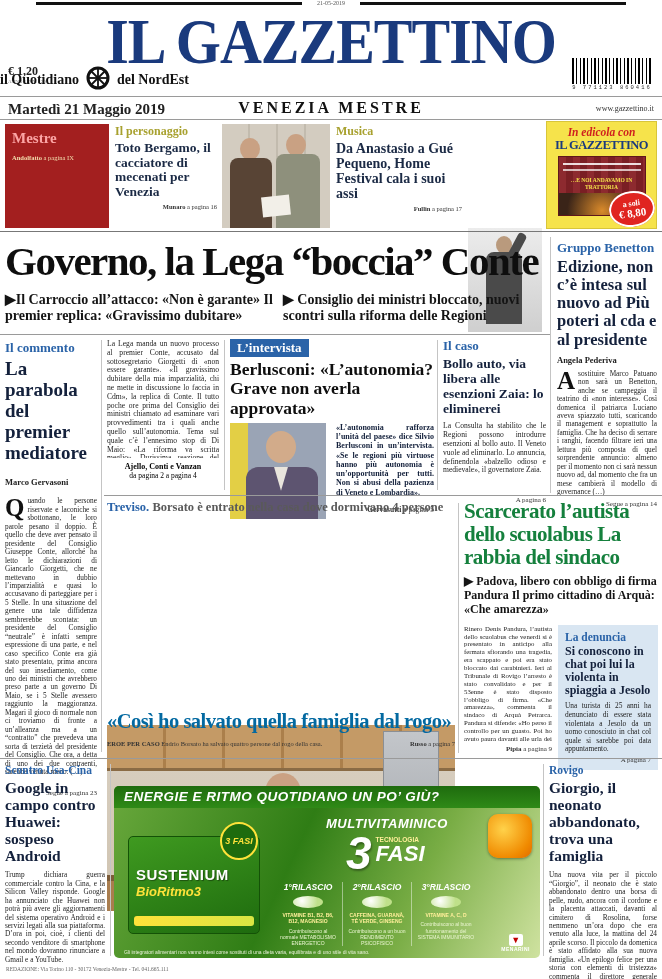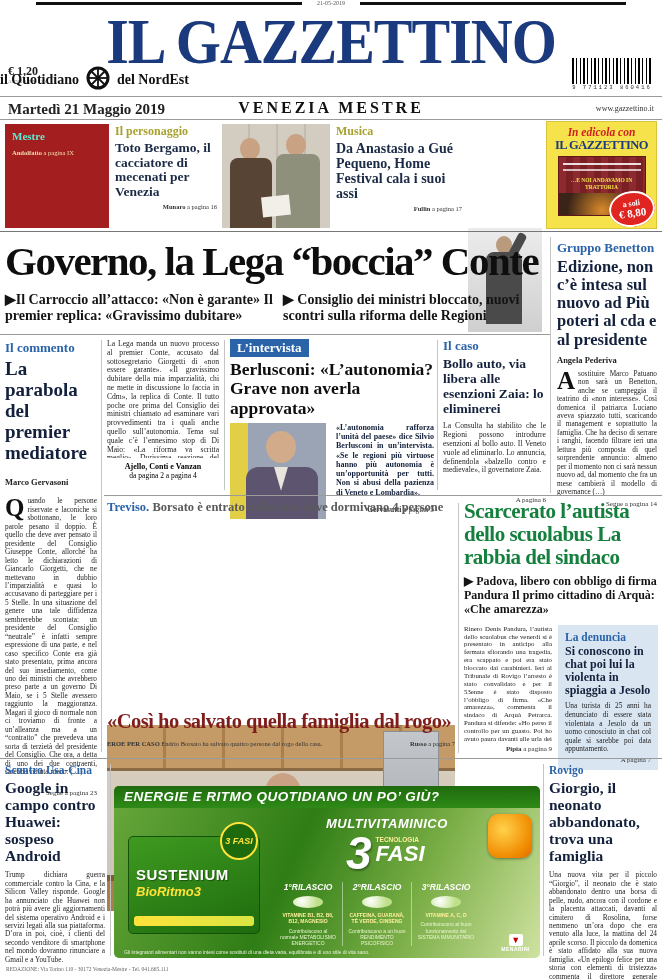--- a/index.html
+++ b/index.html
@@ -24,21 +24,21 @@
   .rule-v{position:absolute;background:#c4c4c4;width:1px;}
   .dateline{font-size:15px;font-weight:bold;color:#222;text-align:center;}
   .edition{font-size:16px;font-weight:bold;letter-spacing:3px;color:#111;}
   .website{font-size:8px;color:#333;}
   .kicker{color:var(--kicker-blue);font-weight:bold;}
   .kicker-olive{color:#a8a12f;font-weight:bold;}
   .teaser-title{font-weight:bold;color:#1b2a45;line-height:1.08;}
   .byline-sm{font-size:6.5px;color:#333;text-align:right;margin-top:4px;}
   .byline-sm b{font-weight:bold;}
   .redbox{background:var(--box-red);padding:6px 7px;}
-  .redbox .kicker-red{color:#5eead4;font-weight:bold;font-size:11px;}
+  .redbox .kicker-red{color:#fca5a5;font-weight:bold;font-size:15px;}
   .redbox .t{color:#fff;font-weight:bold;font-size:13.5px;line-height:1.1;margin-top:2px;}
   .redbox .b{color:#f3dfae;font-size:6.5px;margin-top:7px;}
   .yellowbox{background:var(--box-yellow);text-align:center;padding:4px 4px;border:1px solid #d8c53a;}
   .yellowbox .l1{color:#cf1f1f;font-weight:bold;font-style:italic;font-size:11.5px;}
   .yellowbox .l2{color:var(--masthead-blue);font-weight:bold;font-size:12.5px;letter-spacing:-.5px;}
   .bookcover{position:relative;width:88px;height:60px;margin:3px auto 0;
     background:repeating-linear-gradient(90deg,#8d2a2f 0 7px,#7a1f24 7px 14px);border:1px solid #5e171b;}
   .bookcover .tl{position:absolute;top:6px;left:4px;right:4px;height:8px;
     border-top:2px solid rgba(255,255,255,.85);border-bottom:2px solid rgba(255,255,255,.7);}
   .bookcover .bt{position:absolute;top:20px;left:2px;right:2px;font-size:5.5px;font-weight:bold;color:#f6e34b;line-height:1.2;}
@@ -50,21 +50,21 @@
   .pricecircle .a{font-size:8px;} .pricecircle .b{font-size:11px;}
   .headline{font-size:41px;font-weight:bold;color:#0e0e0e;letter-spacing:-1.5px;white-space:nowrap;}
   .subhead{font-size:14px;font-weight:bold;color:#141414;line-height:1.15;}
   .colhead{font-size:13px;}
   .coltitle{font-weight:bold;color:#14213c;line-height:1.1;}
   .byline-author{font-size:8.5px;font-weight:bold;color:#222;}
   .jtext{font-size:7.3px;line-height:1.16;text-align:justify;color:#1c1c1c;overflow:hidden;}
   .dropcap{float:left;font-size:25px;line-height:20px;font-weight:bold;margin:1px 3px 0 0;color:#111;}
   .signoff{font-size:7px;color:#333;text-align:right;margin-top:2px;}
   .blueband{display:inline-block;background:var(--kicker-blue);color:#fff;font-weight:bold;font-size:13px;padding:1px 7px;}
-  .quoteline{font-size:20.5px;font-weight:bold;color:#7f1d1d;letter-spacing:-.5px;white-space:nowrap;}
+  .quoteline{font-size:20.5px;font-weight:bold;color:#0369a1;letter-spacing:-.5px;white-space:nowrap;}
   .capline{font-size:6.5px;color:#333;}
   .denunciabox{background:var(--denuncia-bg);padding:6px 7px;}
   .photo{position:relative;overflow:hidden;}
   .head-c{position:absolute;border-radius:50%;background:#c9a183;}
   .ad{position:absolute;overflow:hidden;border-radius:5px;font-family:"Liberation Sans",sans-serif;
     background:linear-gradient(115deg,#69a83c 0%,#2f7d15 42%,#79ad45 70%,#cfe2a0 100%);}
   .ad-topband{height:22px;background:linear-gradient(#1e6b0e,#2f8a17);color:#fff;
     font-style:italic;font-weight:bold;font-size:13.5px;line-height:22px;padding-left:10px;letter-spacing:.5px;}
   .ad-col{flex:1;padding:0 5px;text-align:center;}
   .ad-col + .ad-col{border-left:1px solid rgba(255,255,255,.45);}
@@ -213,21 +213,21 @@
         <div class="jtext" style="font-size:8px;font-weight:bold;color:#14213c;height:80px;">«L’autonomia rafforza l’unità del paese» dice Silvio Berlusconi in un’intervista. «Se le regioni più virtuose hanno più autonomia è un’opportunità per tutti. Non si abusi della pazienza di Veneto e Lombardia».</div>
         <div class="signoff" style="font-size:7.5px;"><b>Gervasutti</b> <span>a pagina 5</span></div>
       </div>
     </div>
   </div>
   <div class="rule-v" style="left:437px;top:340px;height:150px;"></div>
 
   <div class="abs" style="left:443px;top:338px;width:103px;">
     <div class="kicker colhead">Il caso</div>
     <div class="coltitle" style="font-size:13.5px;margin-top:3px;">Bollo auto, via libera alle esenzioni Zaia: lo eliminerei</div>
-    <div class="jtext" style="font-size:7.6px;margin-top:6px;height:72px;">La Consulta ha stabilito che le Regioni possono introdurre esenzioni al bollo auto. Il Veneto vuole ad eliminarlo. Lo annuncia, definendola «balzello contro e medievale», il governatore Zaia.</div>
+    <div class="jtext" style="font-size:7.6px;margin-top:6px;height:72px;">La Consulta ha stabilito che le Regioni possono introdurre esenzioni al bollo auto. Il Veneto vuole ad eliminarlo. Lo annuncia, definendola «balzello odioso e medievale», il governatore Zaia.</div>
     <div class="signoff">A pagina 6</div>
   </div>
 
   <div class="rule-h" style="left:104px;right:0;top:495px;"></div>
 
   <div class="abs" style="left:107px;top:500px;width:348px;font-size:12.5px;font-weight:bold;">
     <span class="kicker">Treviso.</span>
     <span style="color:#5a5a5a;">Borsato è entrato nella casa dove dormivano 4 persone</span>
   </div>
 

